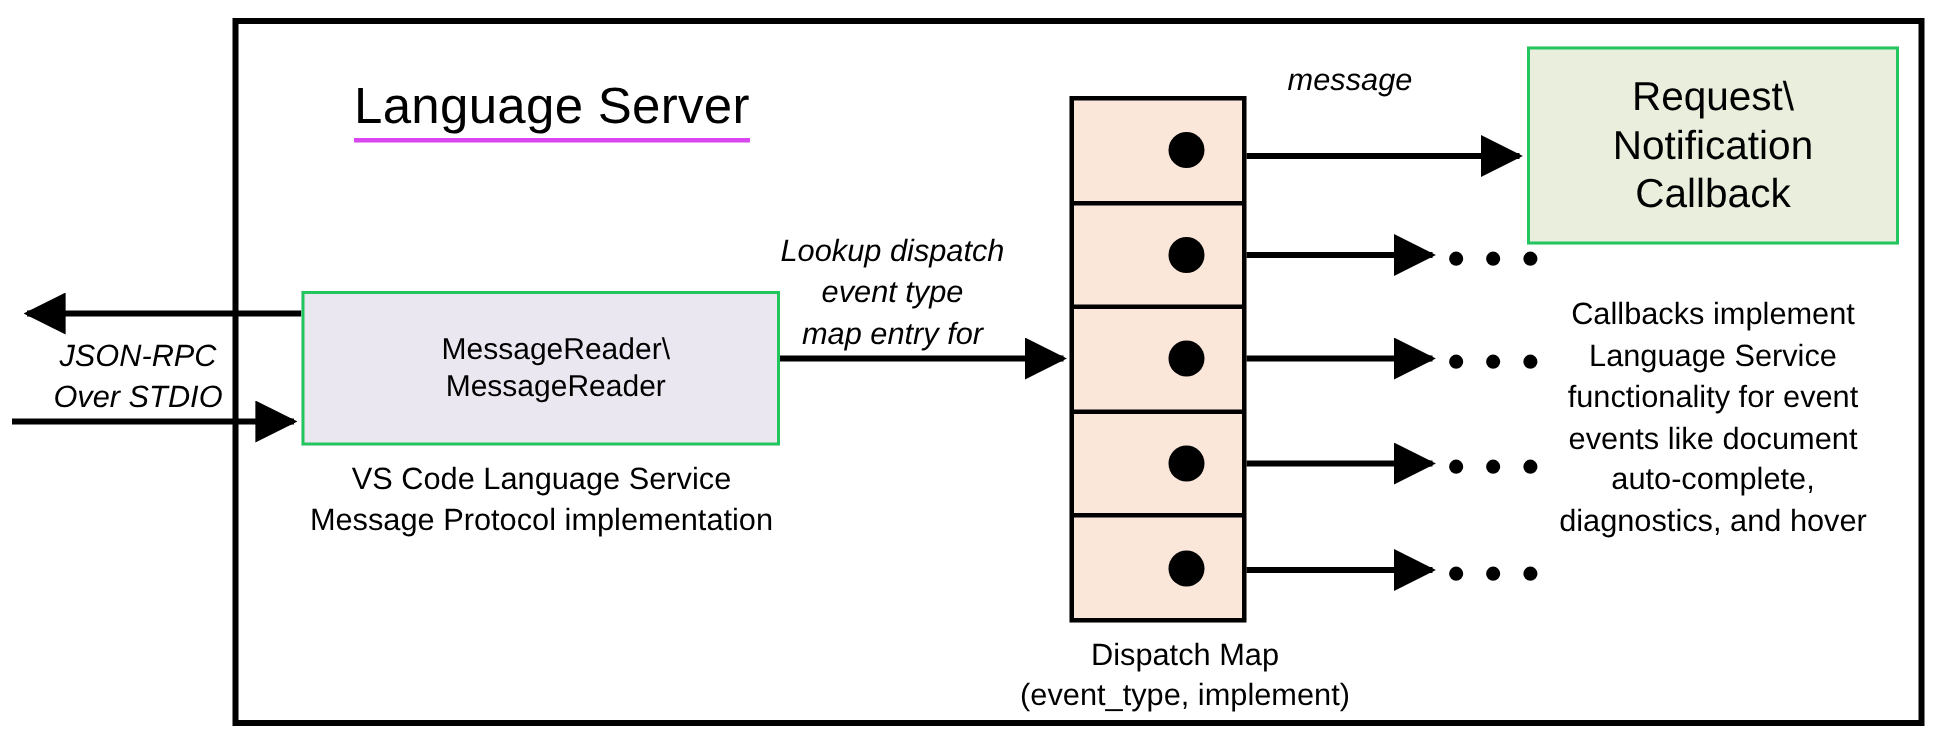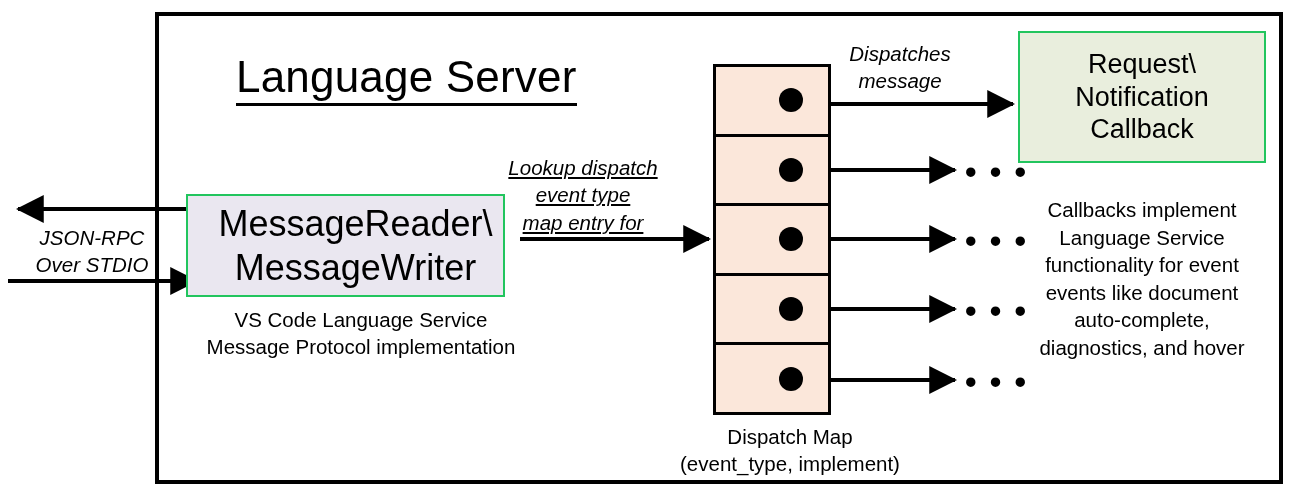--- a/index.html
+++ b/index.html
@@ -29,45 +29,45 @@
     border: 4px solid #000000;
     box-sizing: border-box;
     background: transparent;
   }
 
   
   .server-title {
     position: absolute;
     left: 236px;
     top: 52px;
-    font-size: 44px;
+    font-size: 34px;
     line-height: 1.12;
     letter-spacing: 0.2px;
     white-space: nowrap;
-    border-bottom: 3px solid #000000;
+    border-bottom: 3px solid #d946ef;
     padding-bottom: 2px;
   }
 
   .box {
     position: absolute;
     box-sizing: border-box;
     border: 2px solid #22c55e;
     display: flex;
     align-items: center;
     justify-content: center;
     text-align: center;
   }
 
   .reader-box {
-    left: 186px;
+    left: 201px;
     top: 194px;
     width: 319px;
     height: 103px;
     background: #eae7f0;
-    font-size: 36px;
+    font-size: 20px;
     line-height: 1.22;
     padding-left: 20px;
   }
 
   .callback-box {
     left: 1018px;
     top: 31px;
     width: 248px;
     height: 132px;
     background: #e9eedd;
@@ -107,24 +107,23 @@
     font-size: 20.5px;
     line-height: 1.33;
   }
   .lbl-jsonrpc {
     left: 22px;
     top: 224px;
     width: 140px;
     text-align: center;
   }
   .lbl-lookup {
-    left: 484px;
+    left: 496px;
     top: 154px;
     width: 198px;
-    text-decoration: underline;
   }
   .lbl-dispatches {
     left: 830px;
     top: 40px;
     width: 140px;
   }
 
   
   .dispatch-map {
     position: absolute;
@@ -205,21 +204,21 @@
   <div class="server-title">Language Server</div>
 
   <div class="italic-label lbl-jsonrpc">
     <div>JSON-RPC</div>
     <div>Over STDIO</div>
   </div>
 
   <div class="box reader-box">
     <div>
       <div>MessageReader\</div>
-      <div>MessageWriter</div>
+      <div>MessageReader</div>
     </div>
   </div>
   <div class="caption reader-caption">
     <div>VS Code Language Service</div>
     <div>Message Protocol implementation</div>
   </div>
 
   <div class="italic-label lbl-lookup">
     <div>Lookup dispatch</div>
     <div>event type</div>
@@ -247,21 +246,20 @@
     <div>Dispatch Map</div>
     <div>(event_type, implement)</div>
   </div>
 
   <div class="ellipsis" style="left:965px; top:155px;">• • •</div>
   <div class="ellipsis" style="left:965px; top:224px;">• • •</div>
   <div class="ellipsis" style="left:965px; top:294px;">• • •</div>
   <div class="ellipsis" style="left:965px; top:365px;">• • •</div>
 
   <div class="italic-label lbl-dispatches">
-    <div>Dispatches</div>
     <div>message</div>
   </div>
 
   <div class="box callback-box">
     <div>
       <div>Request\</div>
       <div>Notification</div>
       <div>Callback</div>
     </div>
   </div>

